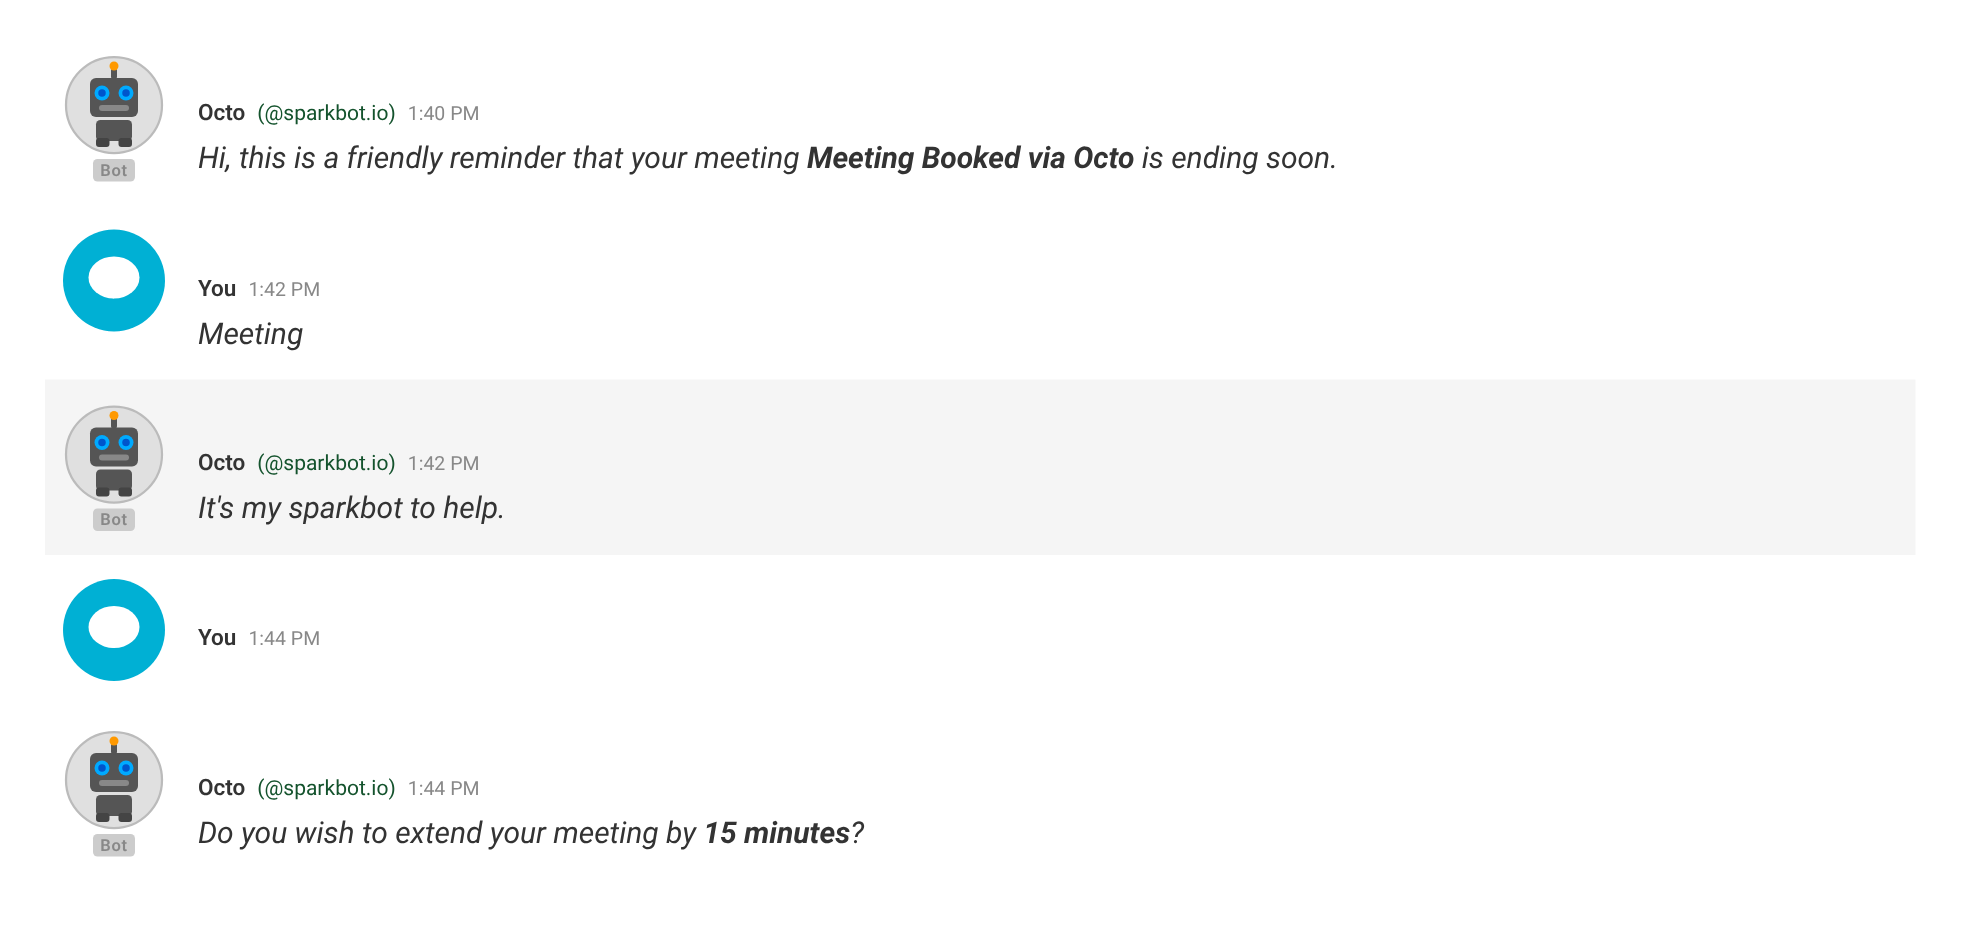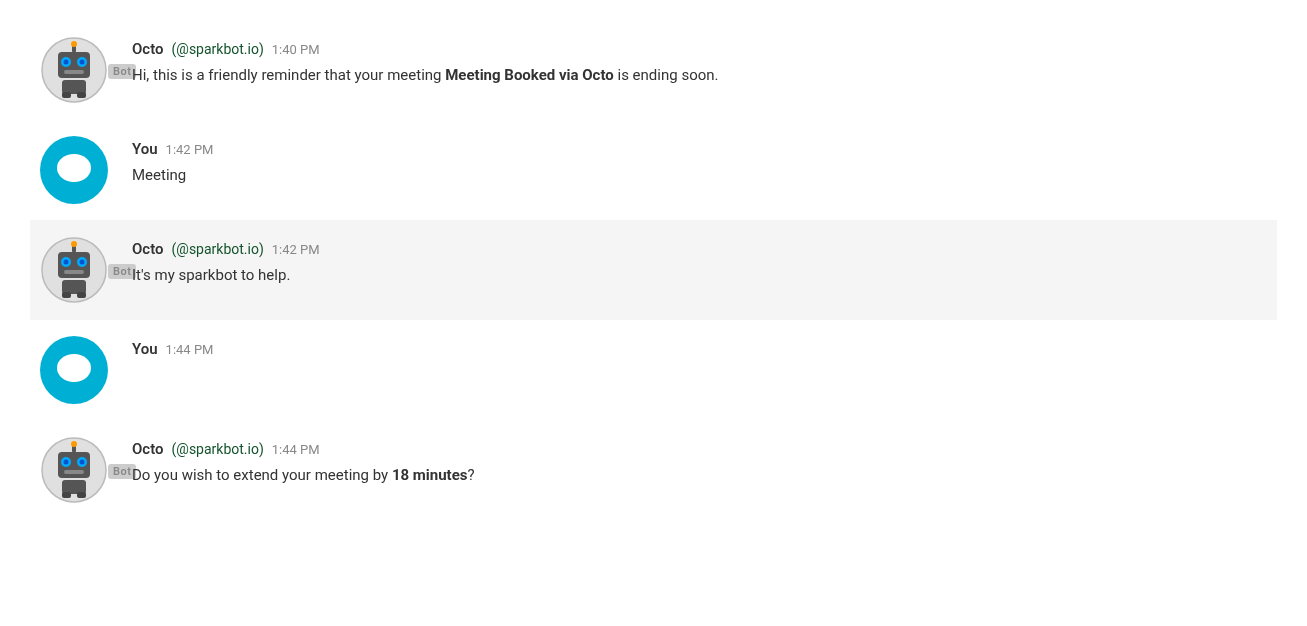--- a/index.html
+++ b/index.html
@@ -32,21 +32,21 @@
     }
 
     .message-row.highlighted {
       background-color: #f5f5f5;
     }
 
     .avatar {
       width: 72px;
       flex-shrink: 0;
       display: flex;
-      flex-direction: row;
+      flex-direction: column;
       align-items: center;
     }
 
     
     .bot-avatar {
       width: 68px;
       height: 68px;
       position: relative;
       display: flex;
       align-items: center;
@@ -80,20 +80,21 @@
       align-items: center;
       justify-content: center;
     }
 
     .message-content {
       flex: 1;
       display: flex;
       flex-direction: column;
       gap: 6px;
       padding-top: 4px;
+      margin-top: 26px;
     }
 
     .message-header {
       display: flex;
       align-items: baseline;
       gap: 8px;
     }
 
     .sender-name {
       font-weight: 600;
@@ -108,23 +109,24 @@
     }
 
     .message-time {
       font-size: 13px;
       color: #888;
       font-weight: 400;
       text-align: right;
     }
 
     .message-text {
-      font-size: 15px;
+      font-size: 20px;
       color: #333;
       line-height: 1.5;
+      font-style: italic;
     }
 
     .message-text strong {
       font-weight: 700;
     }
   </style>
 </head>
 <body>
 
 <div class="chat-container">
@@ -254,18 +256,18 @@
       </div>
       <span class="bot-label">Bot</span>
     </div>
     <div class="message-content">
       <div class="message-header">
         <span class="sender-name">Octo</span>
         <span class="sender-handle">(@sparkbot.io)</span>
         <span class="message-time">1:44 PM</span>
       </div>
       <div class="message-text">
-        Do you wish to extend your meeting by <strong>18 minutes</strong>?
+        Do you wish to extend your meeting by <strong>15 minutes</strong>?
       </div>
     </div>
   </div>
 
 </div>
 
 </body></html>

